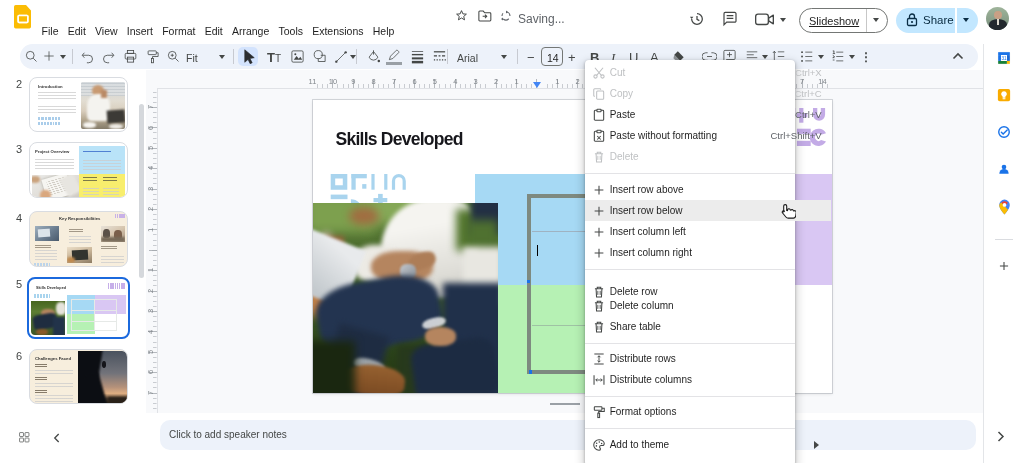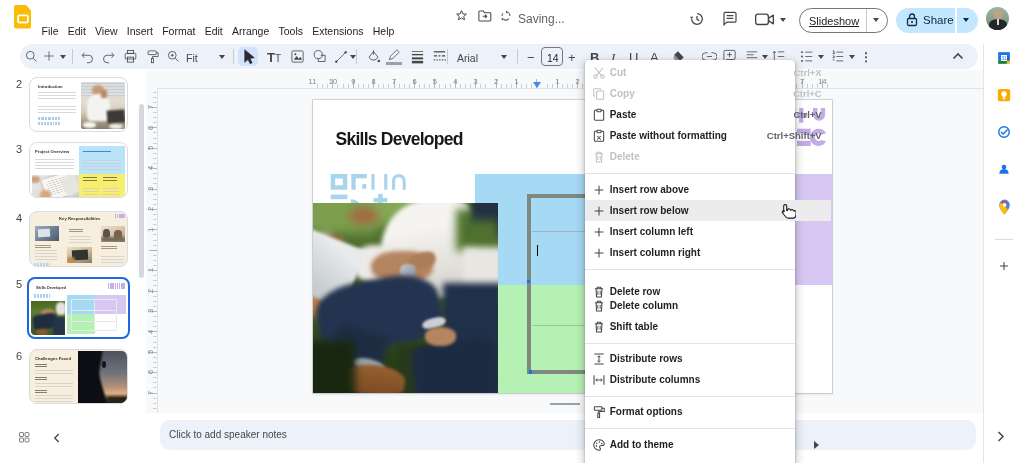--- a/index.html
+++ b/index.html
@@ -8,21 +8,21 @@
 .abs { position:absolute; }
 #app { position:relative; width:1024px; height:463px; }
 .ic { fill:none; stroke:#444746; stroke-width:1.3; }
 .cap { width:0; height:0; border-left:3.6px solid transparent; border-right:3.6px solid transparent; border-top:4px solid #444746; display:inline-block; }
 .vdiv { width:1px; background:#c7cad1; height:15px; position:absolute; top:49px; }
 .thumb { background:#fff; border:1px solid #d9dce1; border-radius:8px; overflow:hidden; }
 .thumb5 { background:#fff; border-radius:4px; overflow:hidden; }
 .tl { background:repeating-linear-gradient(0deg,#cccccc 0 0.8px,transparent 0.8px 2.9px); opacity:.75; }
 .hnum { position:absolute; top:77px; width:20px; margin-left:-10px; text-align:center; font-size:7.5px; color:#80868b; }
 .vnum { position:absolute; left:144.5px; width:12px; height:12px; margin-top:-6px; font-size:7.5px; color:#80868b; transform:rotate(-90deg); text-align:center; line-height:12px; }
-.mrow { position:absolute; left:584.7px; width:246px; height:21px;font-weight:bold; }
+.mrow { position:absolute; left:584.7px; width:246px; height:21px; }
 .mrow .lbl { position:absolute; left:25px; top:4.5px; font-size:10px; color:#1f1f1f; }
 .mrow .sc { position:absolute; right:9px; top:5px; font-size:9.5px; color:#5f6368; }
 .mrow svg { position:absolute; left:7px; top:3.5px; }
 .mrow.dis .lbl, .mrow.dis .sc { color:#bfc1c3; }
 .msep { position:absolute; left:584.7px; width:210px; height:1px; background:#e3e3e6; }
 </style>
 </head>
 <body>
 <div id="app">
 
@@ -626,21 +626,21 @@
         <path d="M5 6.5 h14 M9 6 V4 h6 v2 M7 6.5 l0.8 14 h8.4 l0.8 -14" fill="none" stroke="#444746" stroke-width="1.8"></path>
         <path d="M10 10 v7 M14 10 v7" stroke="#444746" stroke-width="1.5"></path>
       </svg>
       <div class="lbl">Delete column</div>
     </div>
 <div class="mrow" style="top:316.5px;">
       <svg width="14" height="14" viewBox="0 0 24 24">
         <path d="M5 6.5 h14 M9 6 V4 h6 v2 M7 6.5 l0.8 14 h8.4 l0.8 -14" fill="none" stroke="#444746" stroke-width="1.8"></path>
         <path d="M10 10 v7 M14 10 v7" stroke="#444746" stroke-width="1.5"></path>
       </svg>
-      <div class="lbl">Shift table</div>
+      <div class="lbl">Share table</div>
     </div>
 <div class="msep" style="top:342.5px;"></div>
 <div class="mrow" style="top:348.5px;">
       <svg width="14" height="14" viewBox="0 0 24 24">
         <path d="M4 3.5 h16 M4 20.5 h16" stroke="#444746" stroke-width="1.8"></path>
         <path d="M12 6.5 v11 M9.5 9 L12 6.5 L14.5 9 M9.5 15 L12 17.5 L14.5 15" fill="none" stroke="#444746" stroke-width="1.6"></path>
       </svg>
       <div class="lbl">Distribute rows</div>
     </div>
 <div class="mrow" style="top:369.5px;">

